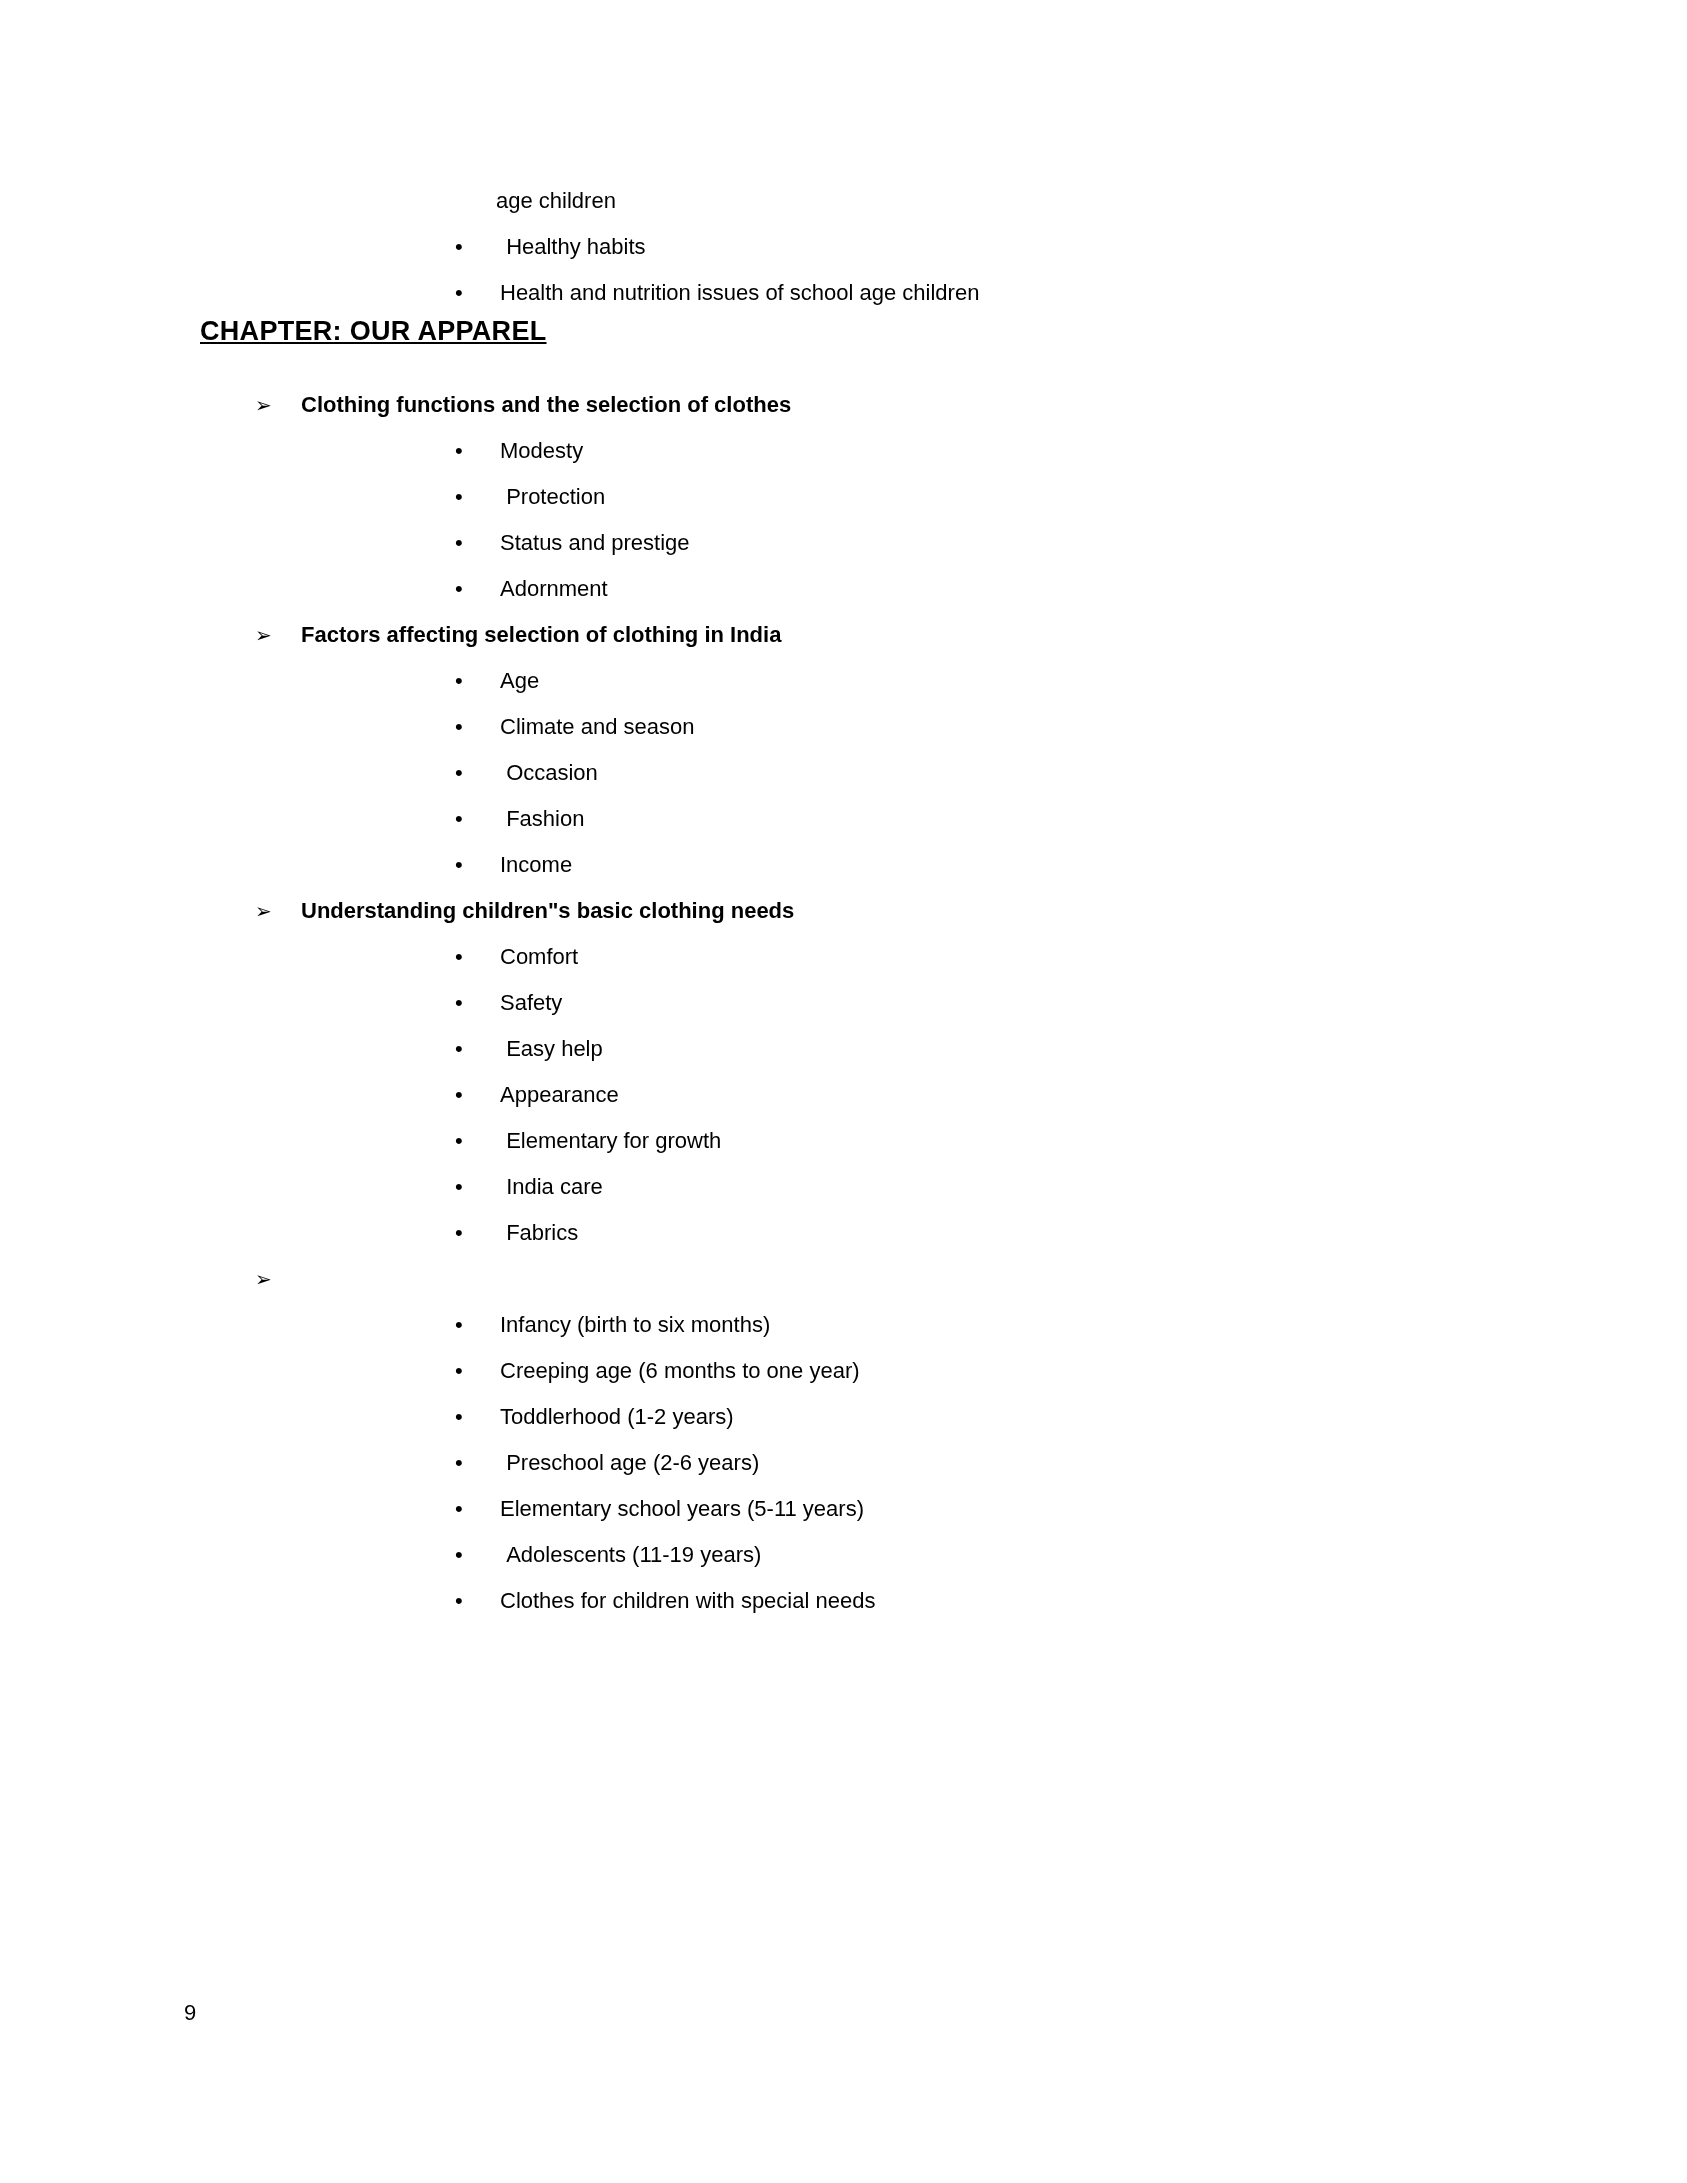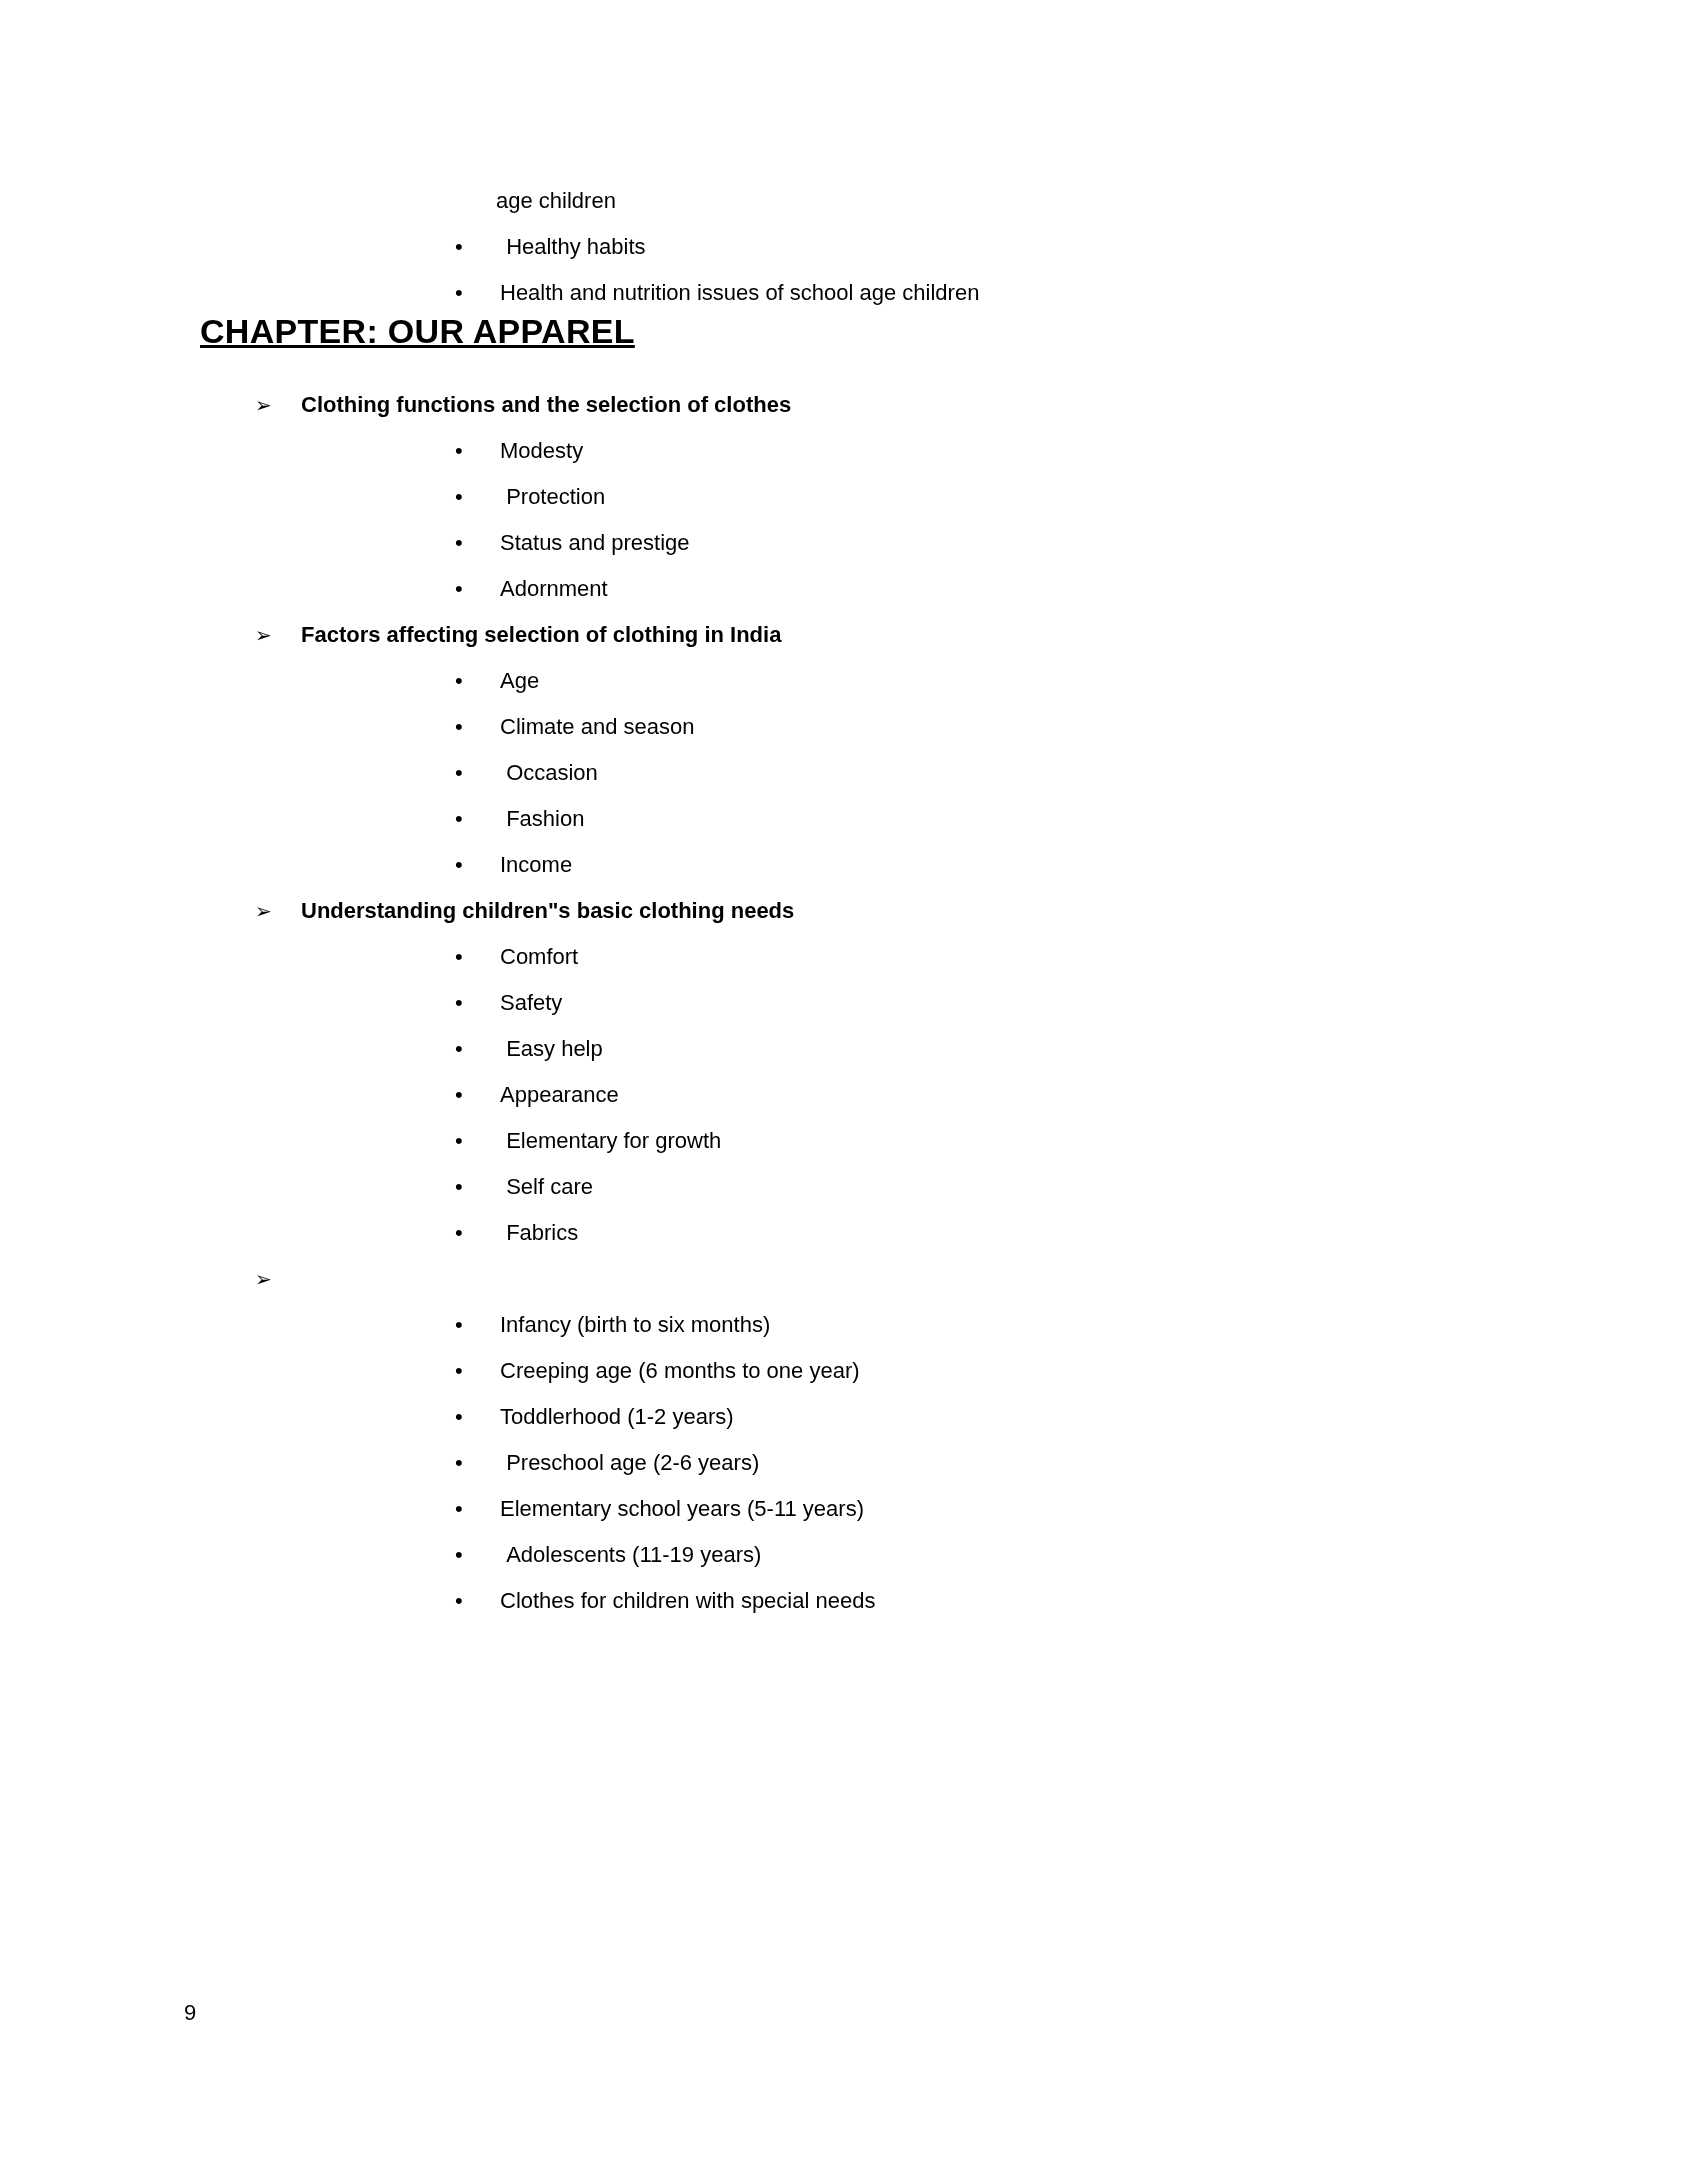--- a/index.html
+++ b/index.html
@@ -43,21 +43,21 @@
     display: flex;
     align-items: baseline;
   }
   .arrow-glyph {
     flex: 0 0 46px;
     width: 46px;
     font-size: 20px;
   }
   .arrow-text { white-space: pre-wrap; font-weight: bold; }
   .chapter-heading {
-    font-size: 34px;
+    font-size: 27px;
     font-weight: bold;
     text-decoration: underline;
     line-height: 46px;
     margin-top: -8px;
     margin-bottom: 28.4px;
     letter-spacing: 0.3px;
   }
   .page-number {
     position: absolute;
     left: 184px;
@@ -161,21 +161,21 @@
             <div class="line bullet-line">
     <span class="bullet-glyph">•</span>
     <span class="bullet-text">Appearance</span>
   </div>
             <div class="line bullet-line">
     <span class="bullet-glyph">•</span>
     <span class="bullet-text"> Elementary for growth</span>
   </div>
             <div class="line bullet-line">
     <span class="bullet-glyph">•</span>
-    <span class="bullet-text"> Self care</span>
+    <span class="bullet-text"> India care</span>
   </div>
             <div class="line bullet-line">
     <span class="bullet-glyph">•</span>
     <span class="bullet-text"> Fabrics</span>
   </div>
           </div>
   </section>
         <section class="section">
     <div class="line arrow-line">
       <span class="arrow-glyph">➢</span>

